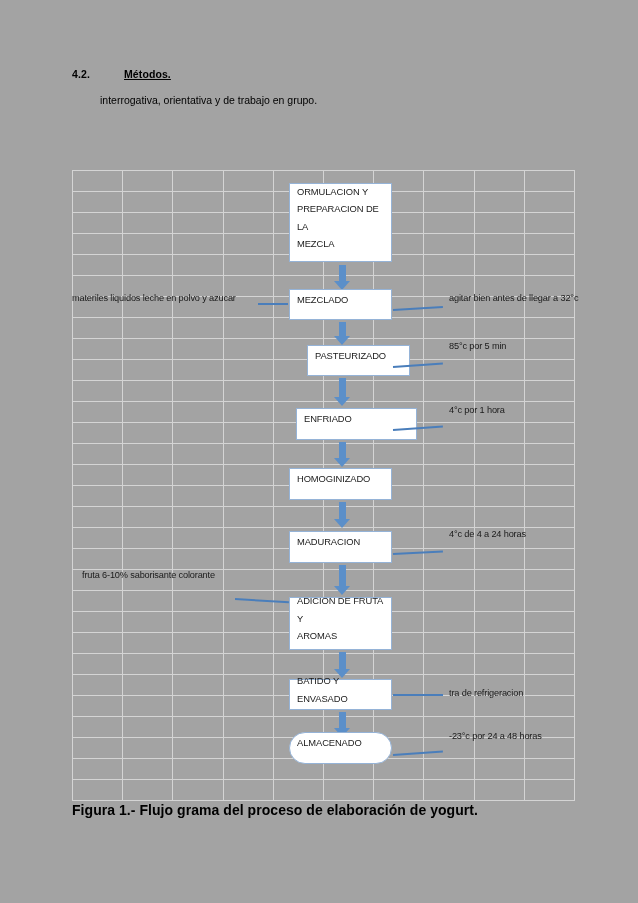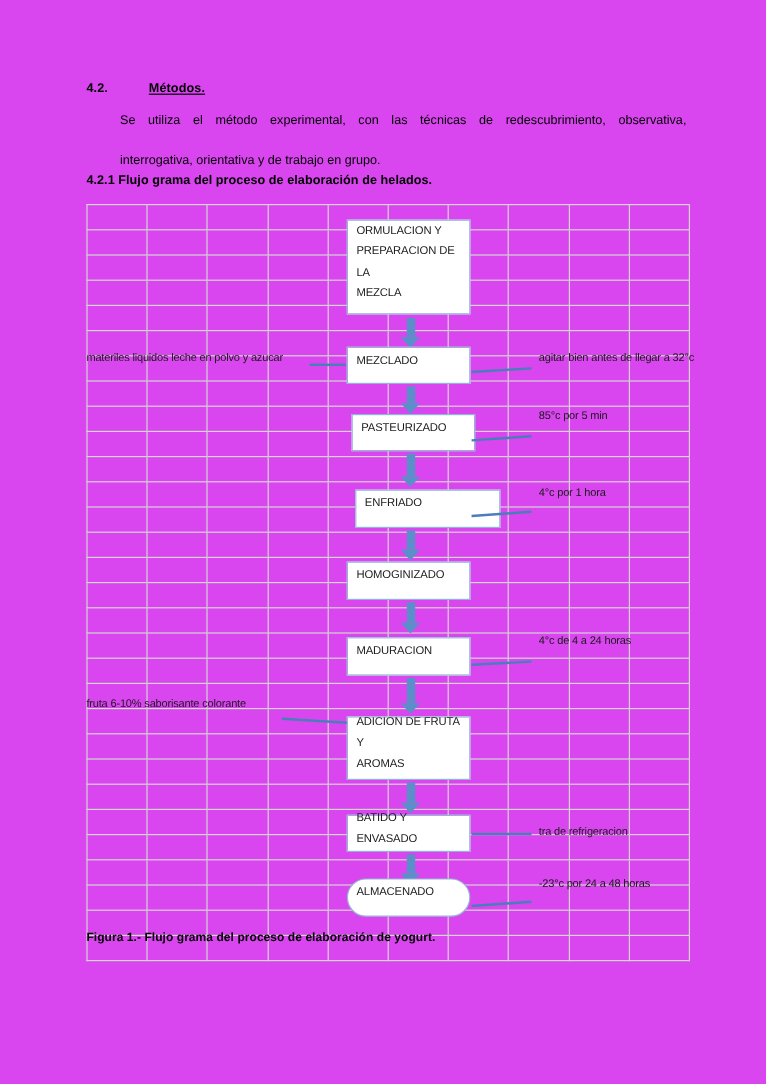--- a/index.html
+++ b/index.html
@@ -9,21 +9,21 @@
     background: #ffffff;
   }
   body {
     font-family: "Liberation Sans", sans-serif;
     color: #000000;
   }
   .page {
     position: relative;
     width: 638px;
     height: 903px;
-    background: #d946ef;
+    background: #a3a3a3;
     overflow: hidden;
   }
 
   
   .doc-text {
     position: absolute;
     left: 72px;
     top: 68px;
     width: 500px;
   }
@@ -149,43 +149,41 @@
     color: #1a1a1a;
     letter-spacing: -0.15px;
     white-space: nowrap;
   }
   .note.left { text-align: center; }
 
   
   .caption {
     position: absolute;
     left: 72px;
-    top: 776px;
+    top: 802px;
     font-weight: bold;
-    font-size: 10px;
+    font-size: 14px;
     letter-spacing: 0.05px;
   }
 </style>
 </head>
 <body>
 
 <div class="page">
 
   <div class="doc-text">
     <div class="heading-row">
       <span class="heading-num">4.2.</span>
       <span class="heading-label">Métodos.</span>
     </div>
     <div class="para">
-      <span class="l1">Se utiliza el método experimental, con las técnicas de redescubrimiento, observativa,</span>
       <span>interrogativa, orientativa y de trabajo en grupo.</span>
     </div>
   </div>
 
-  <div class="subheading">4.2.1 Flujo grama del proceso de elaboración de helados.</div>
 
   <div class="grid-wrap">
 
     <table class="sheet">
       <tbody id="grid-body">
           <tr>
             <td></td>
             <td></td>
             <td></td>
             <td></td>
@@ -564,21 +562,21 @@
       </div>
       <div class="note left" style="left:0px; top:123px;">materiles liquidos leche en polvo y azucar</div>
       <div class="conn" style="left:186px; top:133px; width:30px;"></div>
       <div class="conn" style="left:321px; top:139px; width:50px; transform:rotate(-3.5deg);"></div>
       <div class="note" style="left:377px; top:123px;">agitar bien antes de llegar a 32°c</div>
       <div class="arrow" style="left:262px; top:152px; height:23px;">
         <div class="shaft" style="height:14px;"></div>
         <div class="head" style="top:14px;"></div>
       </div>
 
-      <div class="fbox center-v" style="left:221px; top:175px; width:103px; height:31px;">
+      <div class="fbox center-v" style="left:235px; top:175px; width:103px; height:31px;">
         <span>PASTEURIZADO</span>
       </div>
       <div class="conn" style="left:321px; top:196px; width:50px; transform:rotate(-4deg);"></div>
       <div class="note" style="left:377px; top:171px;">85°c por 5 min</div>
       <div class="arrow" style="left:262px; top:208px; height:28px;">
         <div class="shaft" style="height:19px;"></div>
         <div class="head" style="top:19px;"></div>
       </div>
 
       <div class="fbox center-v" style="left:224px; top:238px; width:121px; height:32px;">
@@ -606,21 +604,21 @@
       <div class="note" style="left:377px; top:359px;">4°c de 4 a 24 horas</div>
       <div class="arrow" style="left:262px; top:395px; height:30px;">
         <div class="shaft" style="height:21px;"></div>
         <div class="head" style="top:21px;"></div>
       </div>
 
       <div class="fbox" style="left:217px; top:427px; width:103px; height:53px;">
         <span>ADICION DE FRUTA Y
 AROMAS</span>
       </div>
-      <div class="note left" style="left:0px; top:411px;">fruta 6-10% saborisante colorante</div>
+      <div class="note left" style="left:0px; top:400px;padding-left:10px;">fruta 6-10% saborisante colorante</div>
       <div class="conn" style="left:163px; top:428px; width:54px; transform:rotate(3.5deg);"></div>
       <div class="arrow" style="left:262px; top:482px; height:26px;">
         <div class="shaft" style="height:17px;"></div>
         <div class="head" style="top:17px;"></div>
       </div>
 
       <div class="fbox center-v" style="left:217px; top:509px; width:103px; height:31px;">
         <span>BATIDO Y ENVASADO</span>
       </div>
       <div class="conn" style="left:321px; top:524px; width:50px;"></div>

